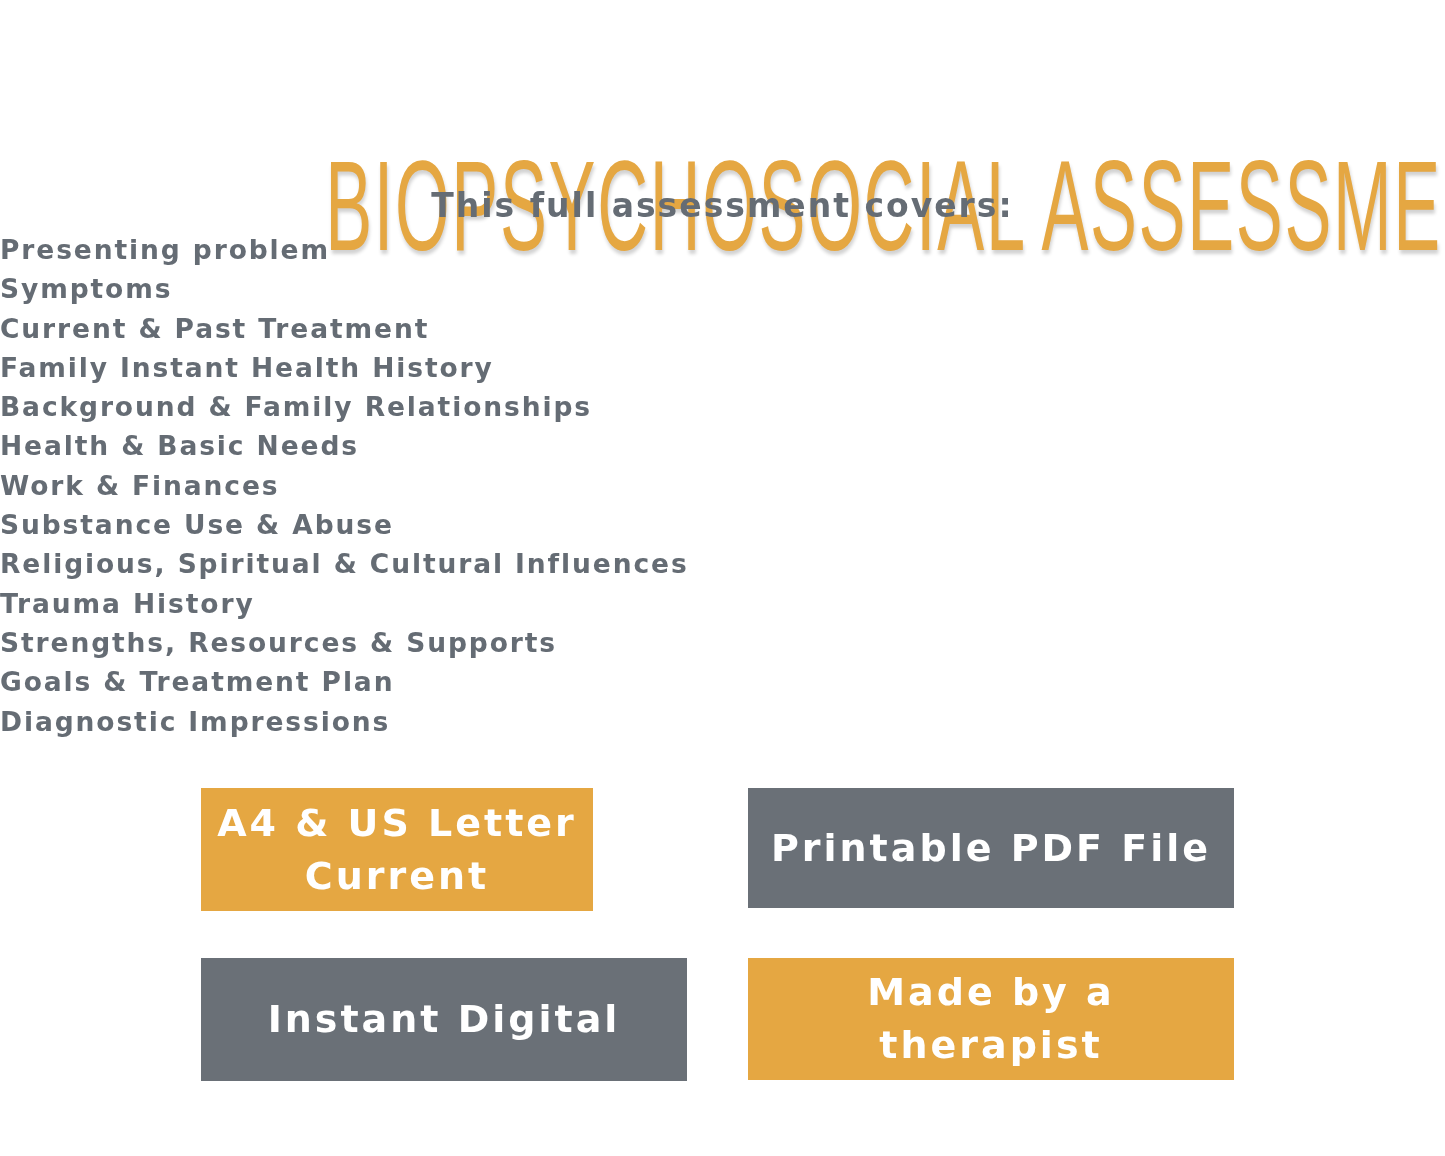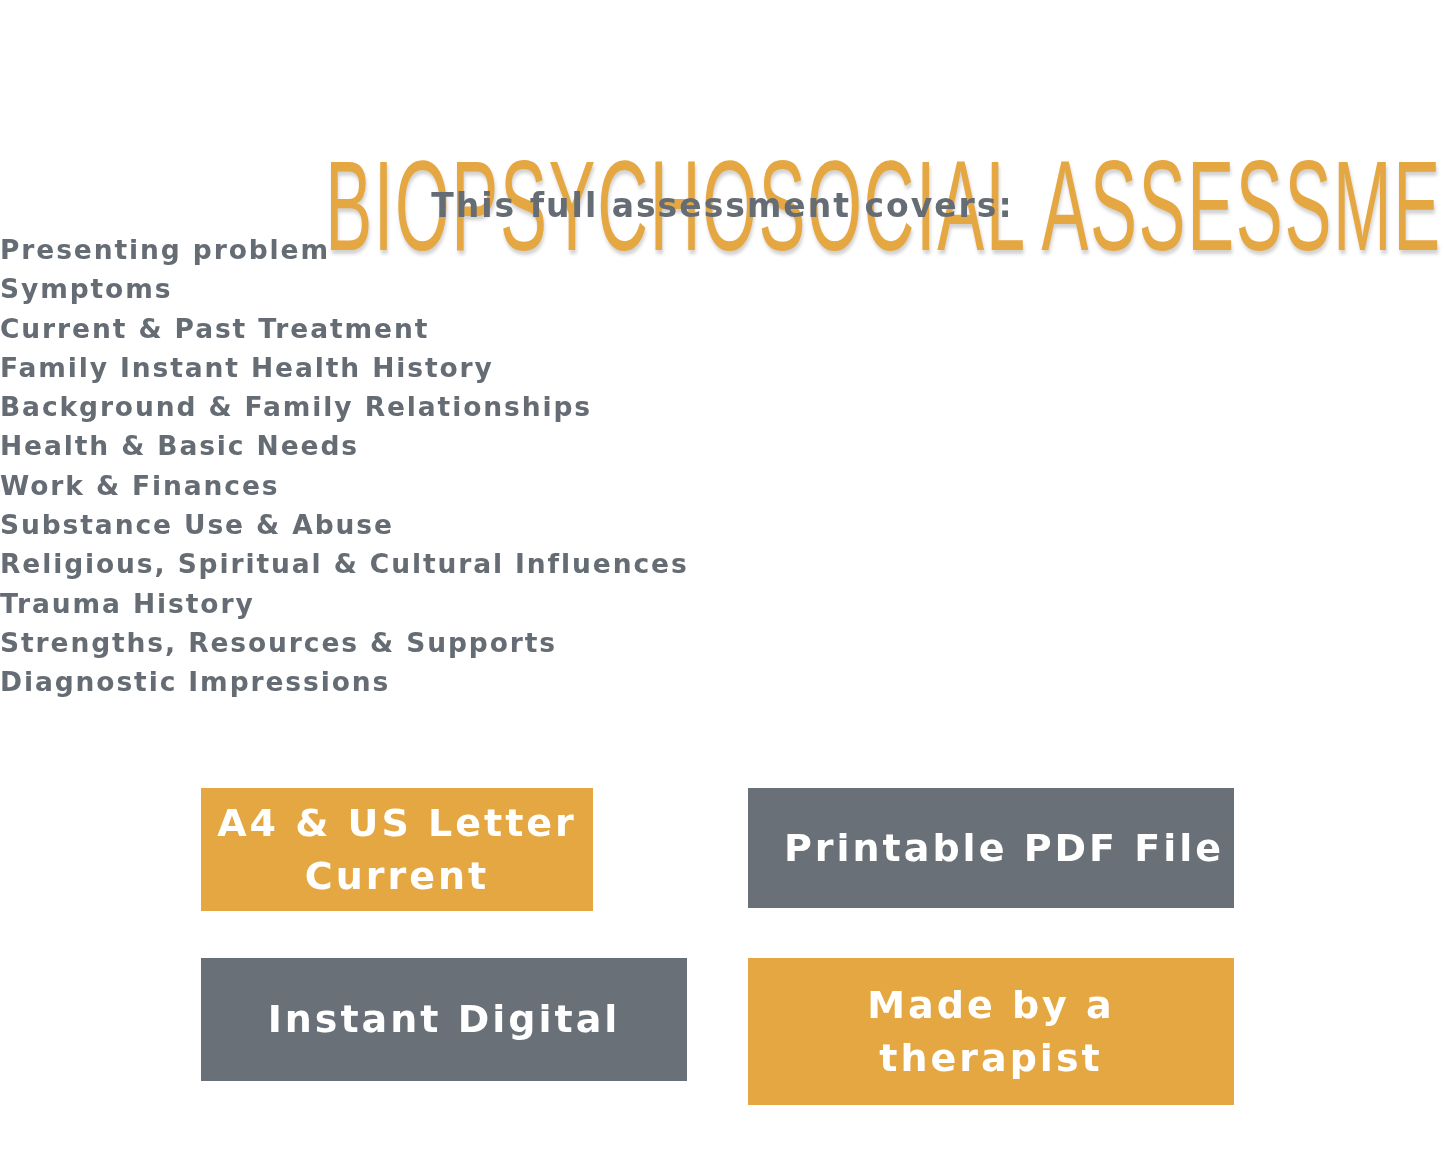--- a/index.html
+++ b/index.html
@@ -75,23 +75,23 @@
       font-weight: bold;
       font-size: 38px;
       line-height: 53px;
       letter-spacing: 3px;
       box-sizing: border-box;
       padding: 0 10px;
     }
     .badge.gold { background: #E5A742; }
     .badge.grey { background: #6A7077; }
     .b1 { left: 201px; top: 788px; width: 392px; height: 123px; }
-    .b2 { left: 748px; top: 788px; width: 486px; height: 120px; justify-content: flex-end; }
+    .b2 { left: 748px; top: 788px; width: 486px; height: 120px; }
     .b3 { left: 201px; top: 958px; width: 486px; height: 123px; }
-    .b4 { left: 748px; top: 958px; width: 486px; height: 147px; }
+    .b4 { left: 748px; top: 958px; width: 486px; height: 122px; }
     .badge span { display: block; }
   </style>
 </head>
 <body>
 
 <h1 class="title">BIOPSYCHOSOCIAL ASSESSMENT</h1>
 
 <div class="subtitle">This full assessment covers:</div>
 
 <ul class="list">
@@ -99,20 +99,21 @@
   <li>Symptoms</li>
   <li>Current &amp; Past Treatment</li>
   <li>Family Instant Health History</li>
   <li>Background &amp; Family Relationships</li>
   <li>Health &amp; Basic Needs</li>
   <li>Work &amp; Finances</li>
   <li>Substance Use &amp; Abuse</li>
   <li>Religious, Spiritual &amp; Cultural Influences</li>
   <li>Trauma History</li>
   <li>Strengths, Resources &amp; Supports</li>
+  <li>Goals &amp; Treatment Plan</li>
   <li>Diagnostic Impressions</li>
 </ul>
 
 <div class="badge gold b1">
   <div>
     <span>A4 &amp; US Letter</span>
     <span>Current</span>
   </div>
 </div>
 

